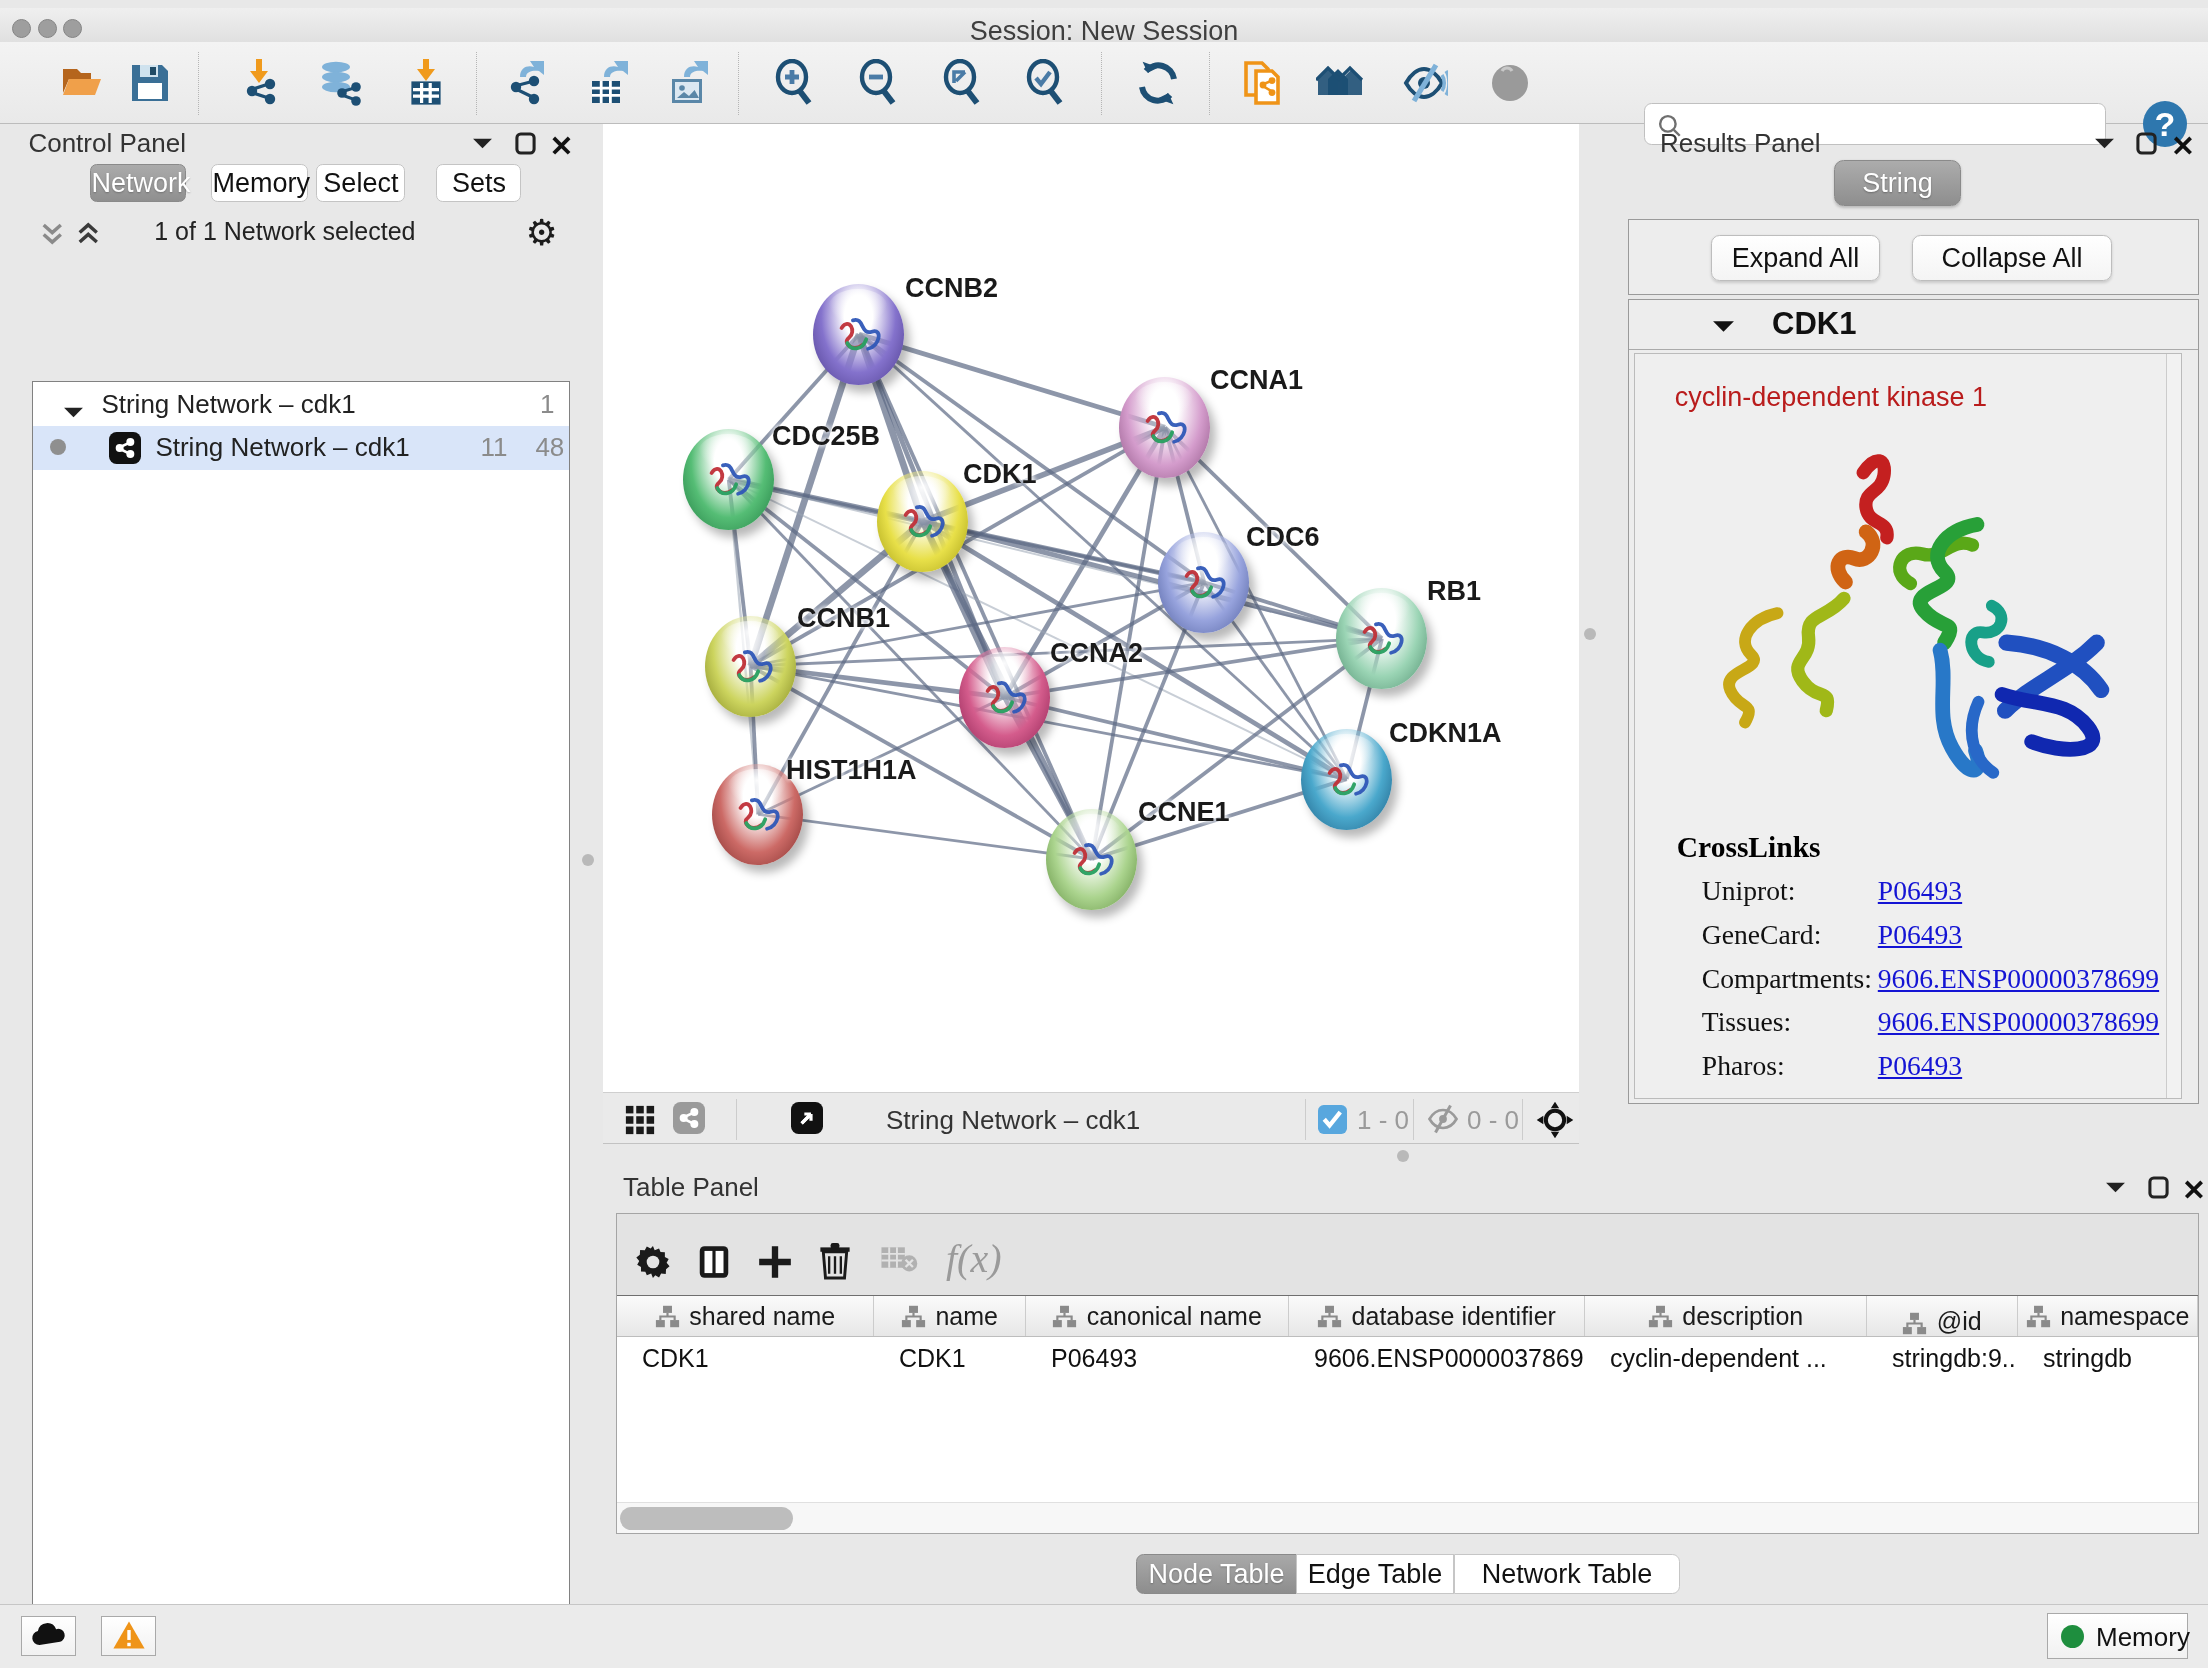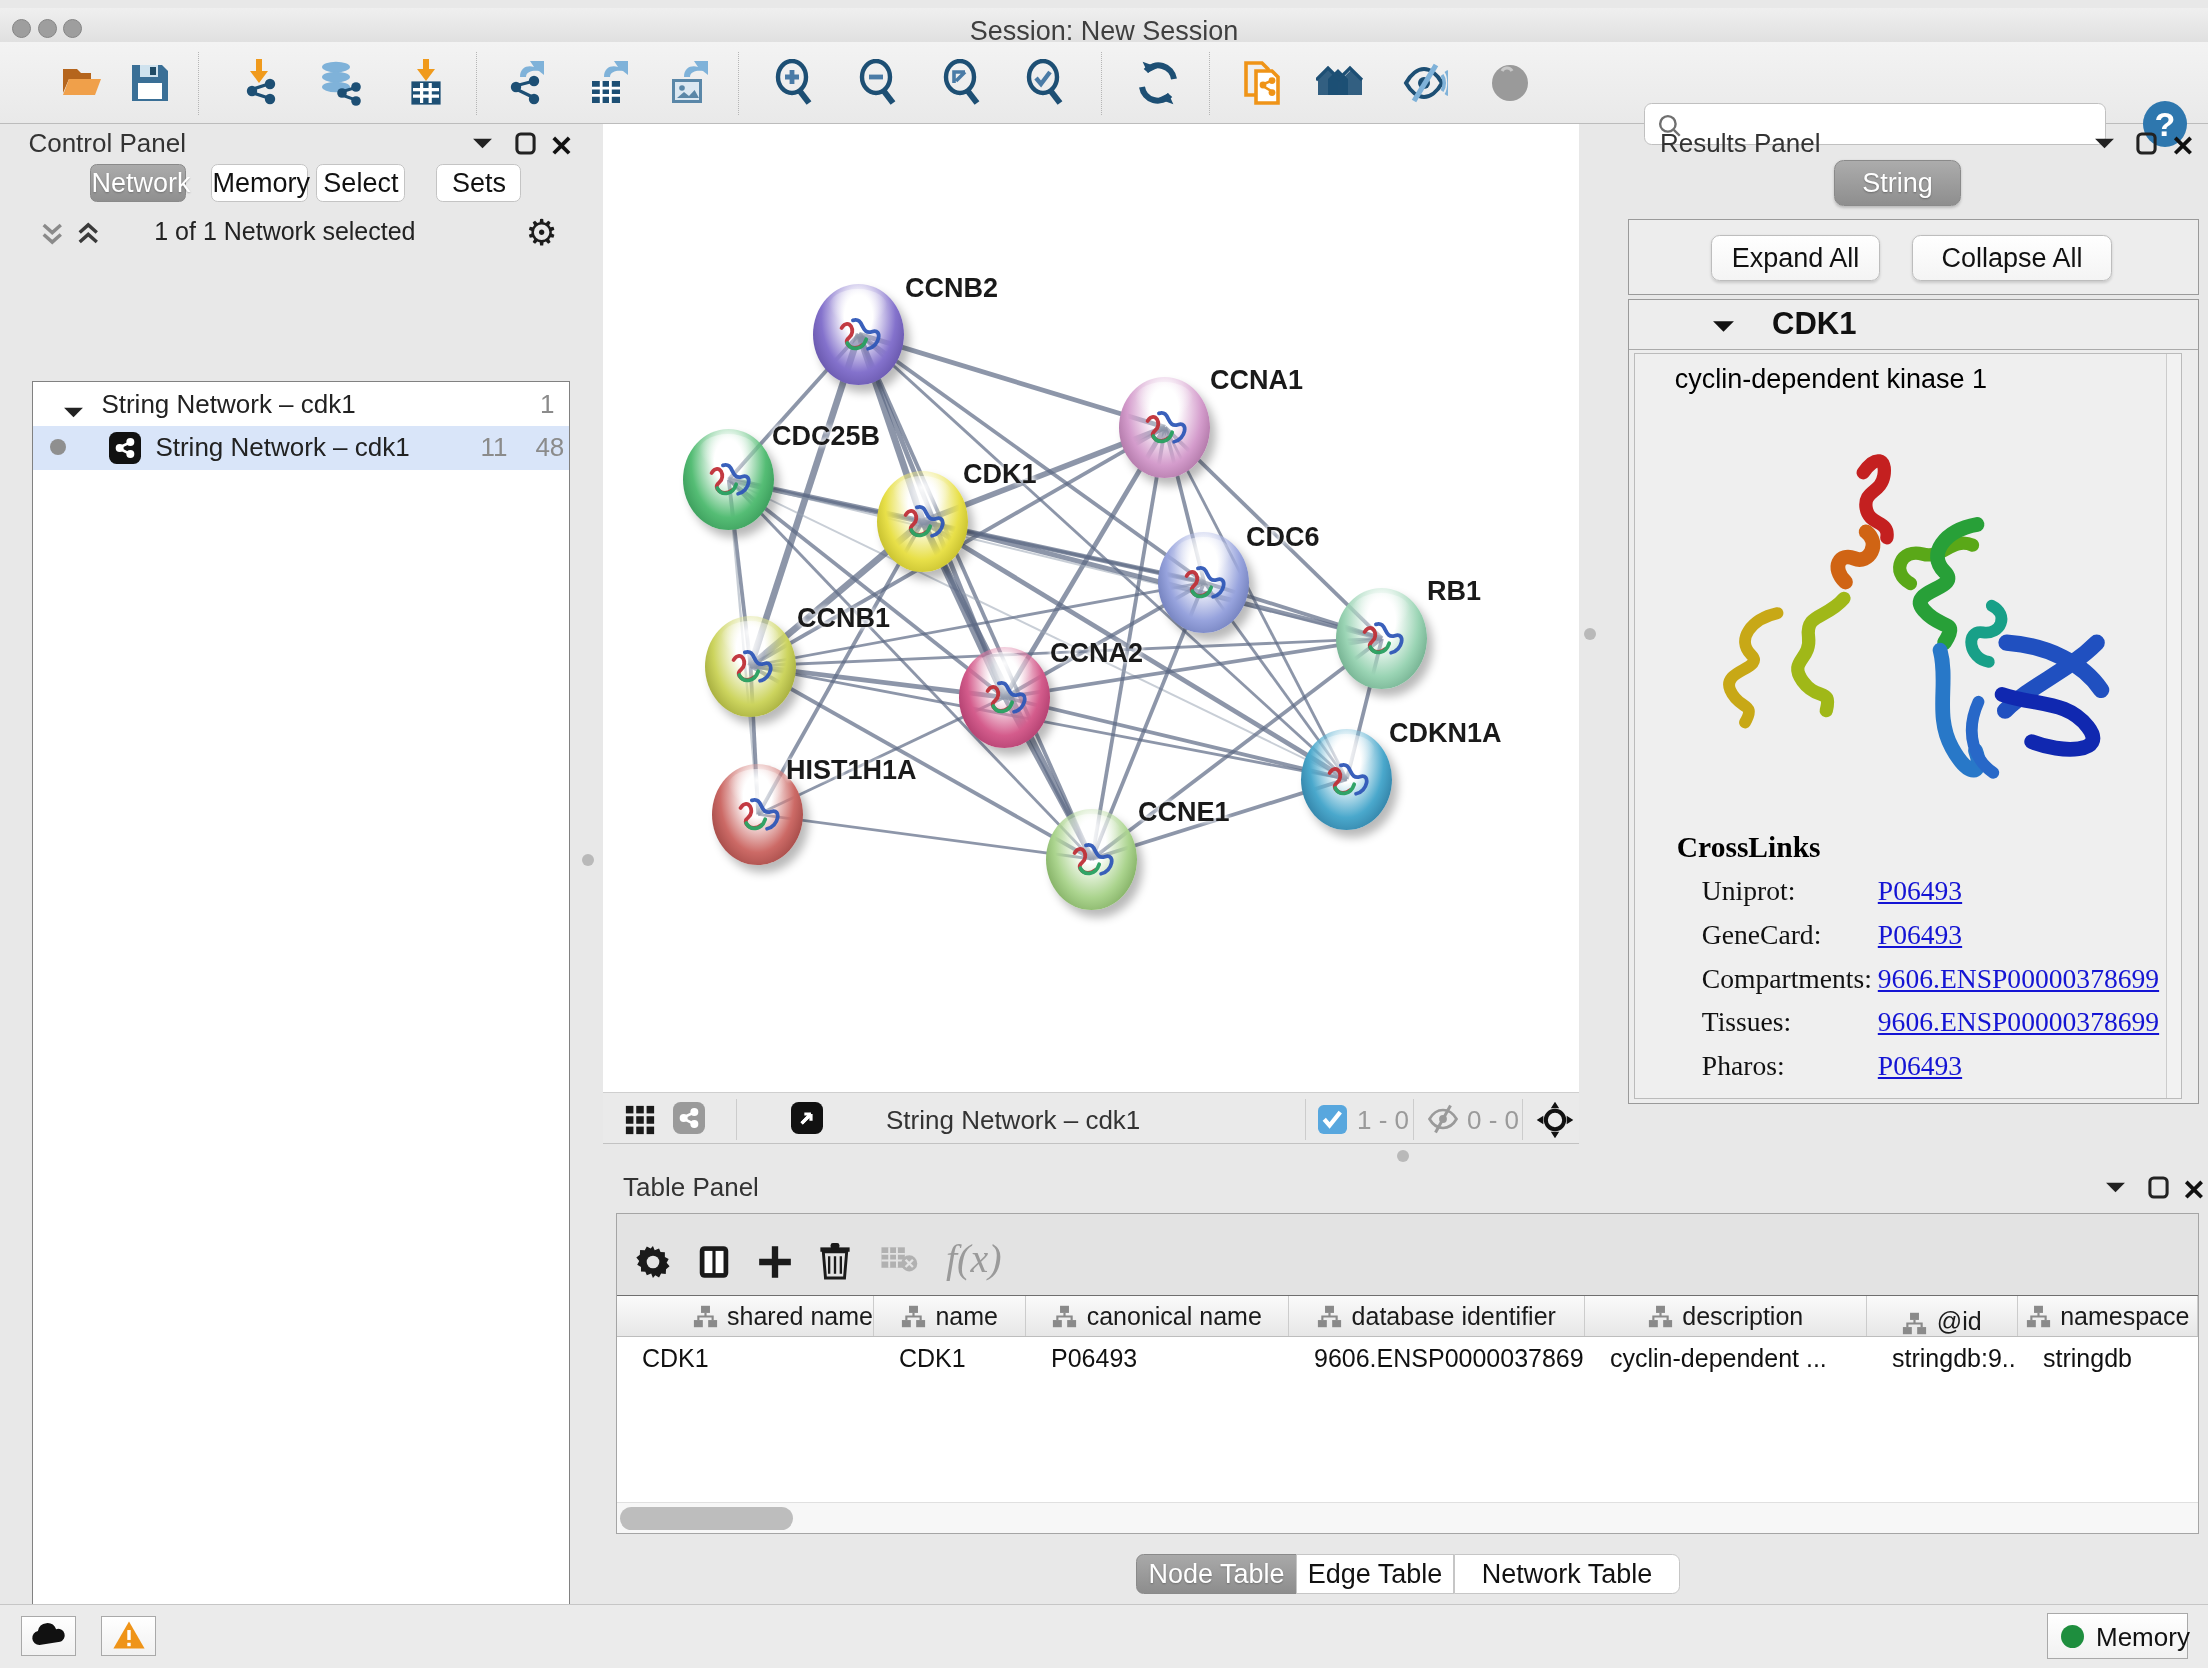--- a/index.html
+++ b/index.html
@@ -563,21 +563,21 @@
     <div class="rbtn" style="left:283px;top:15px;width:200px;line-height:44px">Collapse All</div>
   </div>
   <div class="rbox" style="left:1628px;top:299px;width:571px;height:805px">
     <span style="position:absolute;left:82px;top:17px">
       <svg width="25" height="19" viewBox="0 0 12 9">
           <path d="M1 2l5 5 5-5z" fill="#111"></path>
         </svg></span>
     <span style="position:absolute;left:143px;top:5.7px;font-size:31px;font-weight:bold;color:#111">CDK1</span>
     <div style="position:absolute;left:0;top:49px;width:569px;border-top:1px solid #aaa"></div>
     <div style="position:absolute;left:4.8px;top:53px;width:548px;height:746px;border:1px solid #bbb;background:#efefef">
-      <span style="position:absolute;left:40px;top:10px;font-size:27px;color:#000000">cyclin-dependent kinase 1</span>
+      <span style="position:absolute;left:40px;top:28px;font-size:27px;color:#b91c1c">cyclin-dependent kinase 1</span>
 
       <svg width="447" height="399" viewBox="0 0 300 270" style="position:absolute;left:52px;top:67px">
         <g fill="none" stroke-linecap="round">
           <path d="M118 35c8-12 16-10 14 2s-14 10-12 22 16 8 14 20" stroke="#c42020" stroke-width="9"></path>
           <path d="M120 75c10 8 2 22-8 18s-16 6-6 16" stroke="#d06414" stroke-width="10"></path>
           <path d="M60 130c-18 4-28 18-18 28s-20 10-14 24 18 8 10 22" stroke="#c8a816" stroke-width="8"></path>
           <path d="M105 120c-12 14-26 10-24 26s-14 16-4 30 20 4 16 20" stroke="#a0b818" stroke-width="9"></path>
           <path d="M150 110c-14-8-6-24 8-20s20-12 34-6" stroke="#5aa818" stroke-width="9"></path>
           <path d="M195 70c-22 4-34 20-22 32s-26 12-14 26 24 6 14 22" stroke="#28a038" stroke-width="10"></path>
           <path d="M205 125c12 6 6 20-6 18s-10 18 4 20" stroke="#18a088" stroke-width="8"></path>
@@ -641,21 +641,21 @@
         </svg></span>
     <span class="tp-icon" style="left:263px;opacity:.55">
       <svg width="38" height="32" viewBox="0 0 26 20">
           <rect x="1" y="2" width="16" height="14" fill="#8a8a8a"></rect>
           <path d="M1 6.5h16M1 11h16M6.3 2v14M11.6 2v14" stroke="#e3e3e3" stroke-width="1.3"></path>
           <circle cx="20" cy="13" r="5.5" fill="#8a8a8a"></circle>
           <path d="M17.5 10.5l5 5m0-5l-5 5" stroke="#e3e3e3" stroke-width="1.6"></path>
         </svg></span>
     <span class="tp-icon serif" style="left:329px;top:21px;font-size:40px;font-style:italic;color:#9a9a9a">f(x)</span>
     <div class="thead" id="thead">
-        <div class="th" style="width: 257px; justify-content: flex-end;">
+        <div class="th" style="width: 257px;">
           <svg width="25" height="25" viewBox="0 0 14 14">
             <g fill="#8a8a8a">
               <rect x="4.5" y="1" width="5" height="4"></rect>
               <rect x="0.5" y="9" width="5" height="4"></rect>
               <rect x="8.5" y="9" width="5" height="4"></rect>
             </g>
             <path d="M7 5v2M3 9V7h8v2" stroke="#8a8a8a" fill="none" stroke-width="1.2"></path>
           </svg>
           <span>shared name</span>
         </div>

